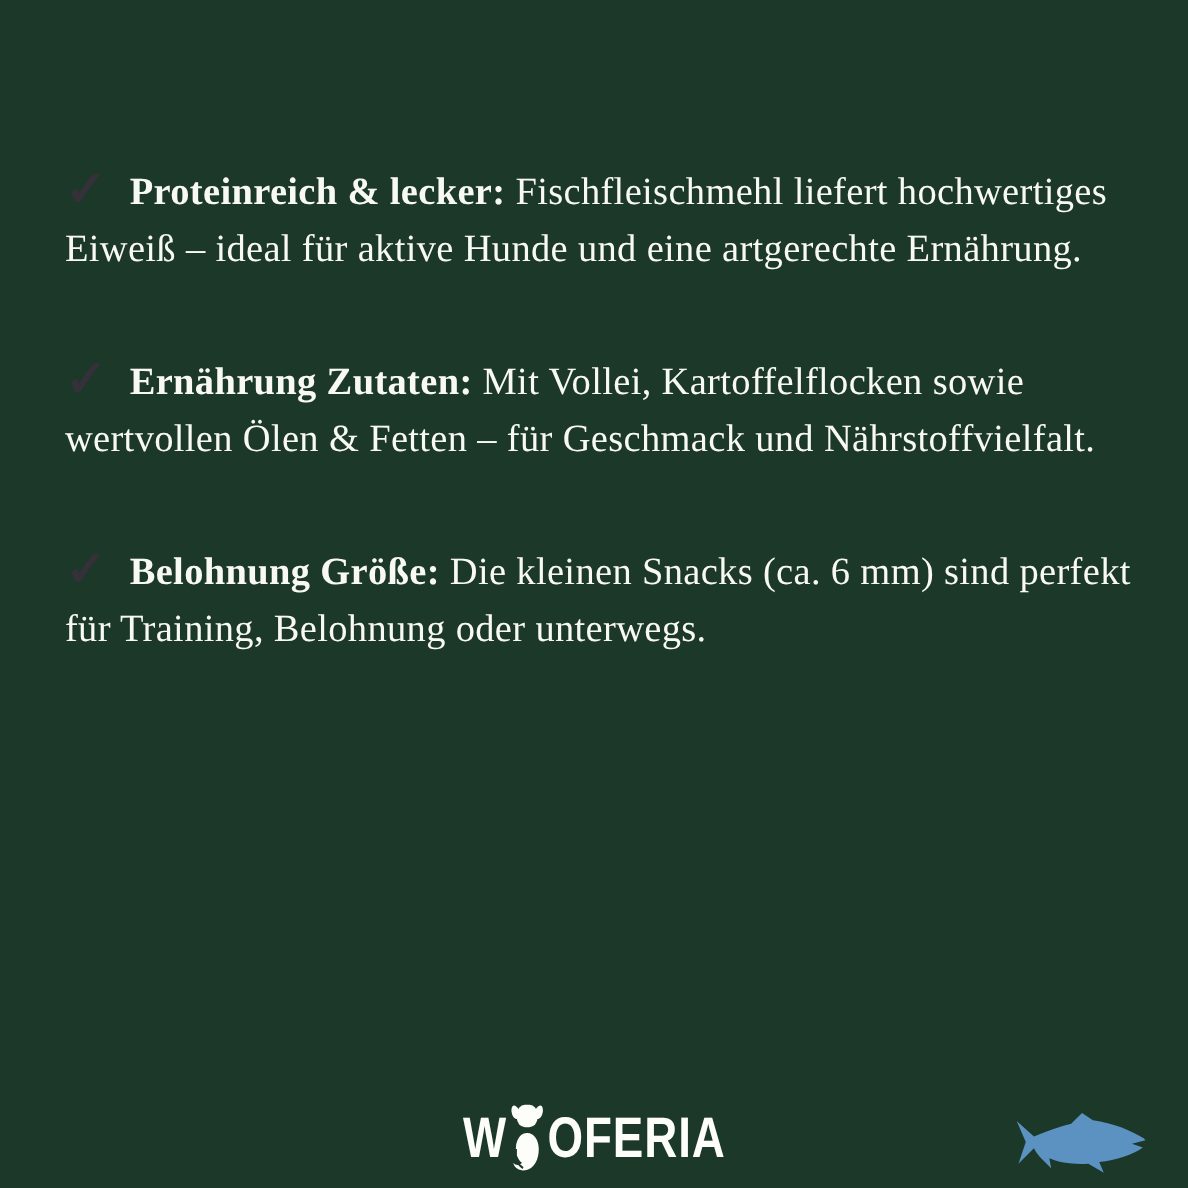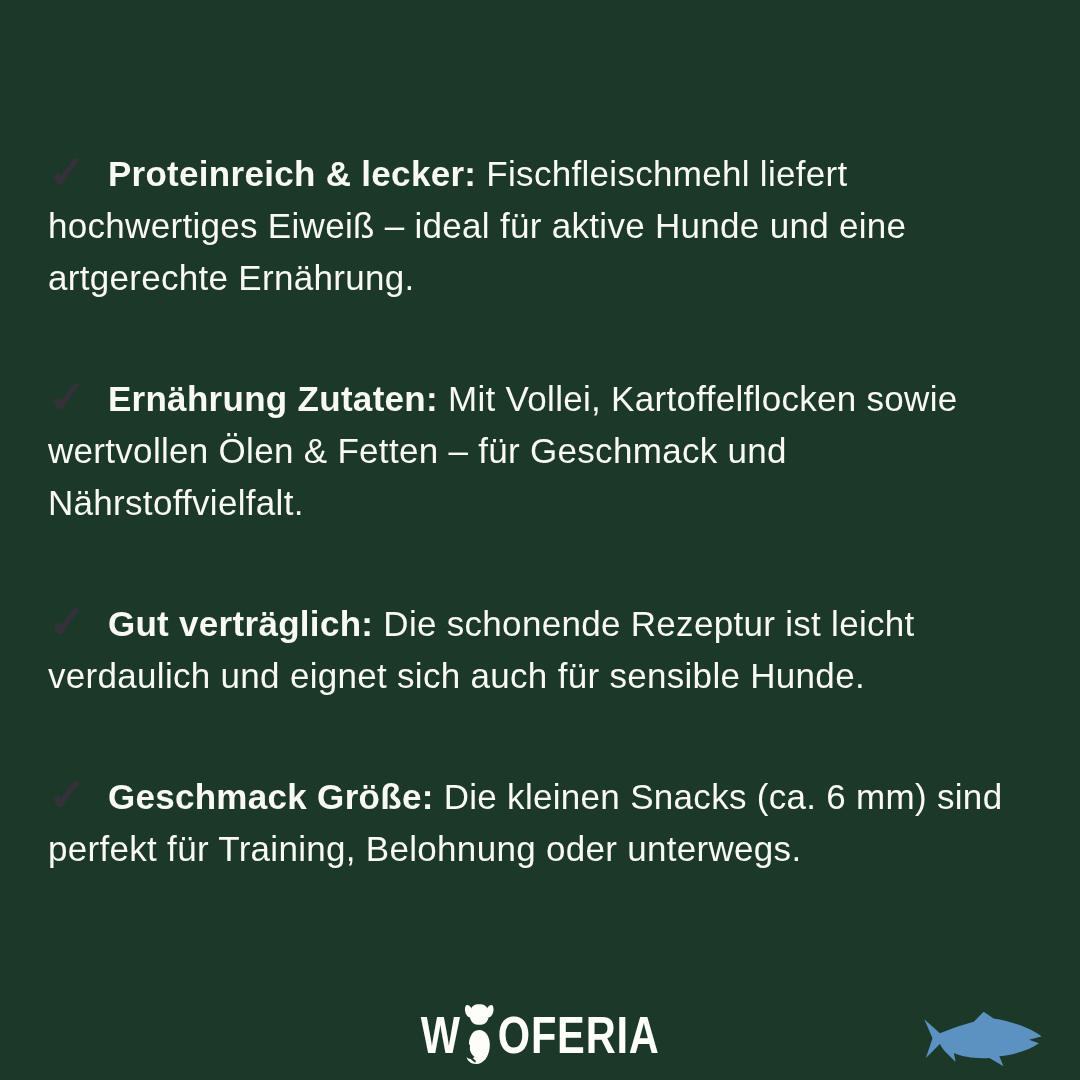--- a/index.html
+++ b/index.html
@@ -19,27 +19,28 @@
     overflow: hidden;
   }
   .canvas {
     position: relative;
     width: 1080px;
     height: 1080px;
     background: var(--background);
   }
   .benefits {
     position: absolute;
-    left: 48px;
+    left: 59px;
     right: 40px;
     top: 146px;
     color: var(--text);
     font-size: 35px;
     line-height: 52px;
     letter-spacing: 0.3px;
+    font-family: Liberation Serif, serif;
   }
   .benefit {
     margin: 0 0 67px 0;
   }
   .check {
     color: var(--check);
     font-size: 46px;
     font-weight: 600;
     line-height: 52px;
     margin-right: 11px;
@@ -97,29 +98,24 @@
       <strong class="benefit-title">Proteinreich &amp; lecker:</strong>
       <span class="benefit-body">Fischfleischmehl liefert hochwertiges Eiweiß – ideal für aktive Hunde und eine artgerechte Ernährung.</span>
     </p>
 
     <p class="benefit">
       <span class="check">✓</span>
       <strong class="benefit-title">Ernährung Zutaten:</strong>
       <span class="benefit-body">Mit Vollei, Kartoffelflocken sowie wertvollen Ölen &amp; Fetten – für Geschmack und Nährstoffvielfalt.</span>
     </p>
 
-    <p class="benefit">
-      <span class="check">✓</span>
-      <strong class="benefit-title">Gut verträglich:</strong>
-      <span class="benefit-body">Die schonende Rezeptur ist leicht verdaulich und eignet sich auch für sensible Hunde.</span>
-    </p>
 
     <p class="benefit">
       <span class="check">✓</span>
-      <strong class="benefit-title">Geschmack Größe:</strong>
+      <strong class="benefit-title">Belohnung Größe:</strong>
       <span class="benefit-body">Die kleinen Snacks (ca. 6 mm) sind perfekt für Training, Belohnung oder unterwegs.</span>
     </p>
 
   </main>
 
   <div class="footer-center">
     <div class="logo">
       <span>W</span>
       <svg class="dog-svg" viewBox="0 0 60 100" aria-hidden="true">
 

